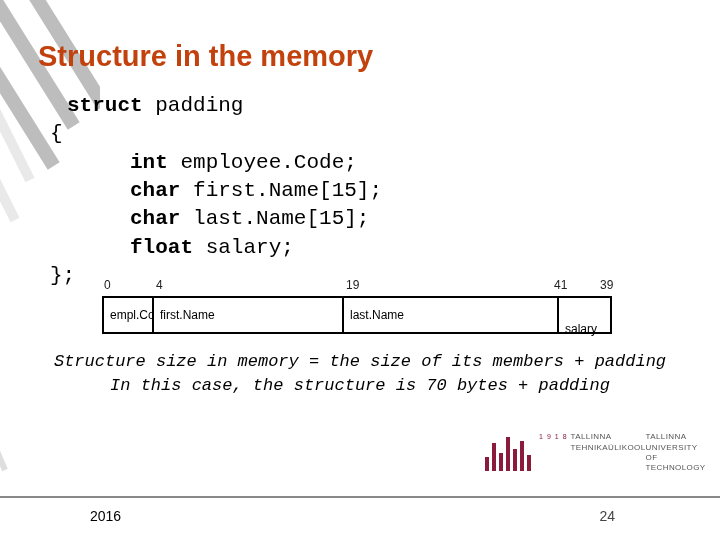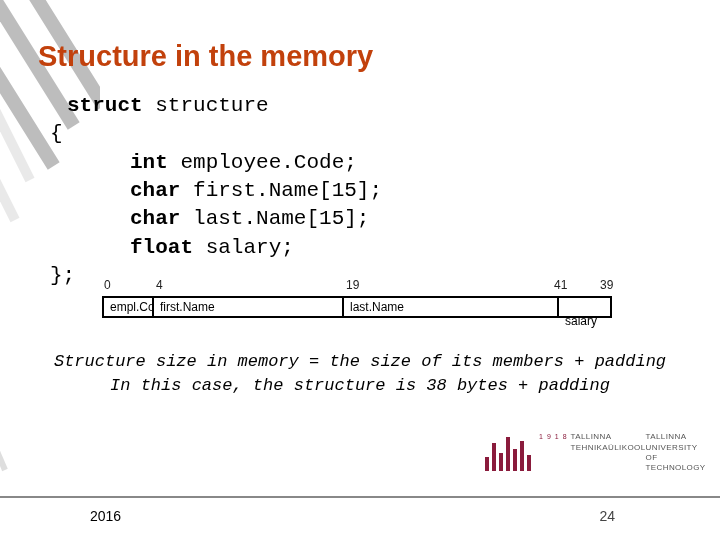--- a/index.html
+++ b/index.html
@@ -49,21 +49,21 @@
     position: relative;
     height: 18px;
     font-size: 12px;
     color: #222;
   }
   .offsets span { position: absolute; top: 0; }
   .memrow {
     display: flex;
     width: 510px;
     border: 2px solid #000;
-    height: 22px;
+    height: 38px;
     font-size: 12px;
     color: #000;
     align-items: center;
   }
   .cell {
     border-right: 2px solid #000;
     height: 100%;
     display: flex;
     align-items: center;
     padding-left: 6px;
@@ -152,21 +152,21 @@
   </g>
   <g fill="none" stroke="#888" stroke-width="6" opacity="0.5">
     <path d="M5 380 L30 440"></path>
     <path d="M-5 400 L20 460"></path>
     <path d="M15 420 L45 490"></path>
   </g>
 </svg>
 
 <h1 class="slide-title">Structure in the memory</h1>
 
-<div class="code-block"><span class="kw">struct</span><span> structure</span>
+<div class="code-block"><span class="kw">struct</span><span> padding</span>
 <span>{</span>
 <span class="kw">     int</span><span> employee.Code;</span>
 <span class="kw">     char</span><span> first.Name[15];</span>
 <span class="kw">     char</span><span> last.Name[15];</span>
 <span class="kw">     float</span><span> salary;</span>
 <span>};</span></div>
 
 <div class="memory-wrap">
   <div class="offsets">
     <span style="left:2px">0</span>
@@ -178,21 +178,21 @@
   <div class="memrow">
     <div class="cell c0">empl.Co</div>
     <div class="cell c1">first.Name</div>
     <div class="cell c2">last.Name</div>
     <div class="cell c3">salary</div>
   </div>
 </div>
 
 <div class="explain">
   <div>Structure size in memory = the size of its members + padding</div>
-  <div>In this case, the structure is 38 bytes + padding</div>
+  <div>In this case, the structure is 70 bytes + padding</div>
 </div>
 
 <div class="logo">
   <div class="logo-bars">
     <div style="height:14px"></div>
       <div style="height:28px"></div>
       <div style="height:18px"></div>
     <div style="height:34px"></div>
       <div style="height:22px"></div>
       <div style="height:30px"></div>

